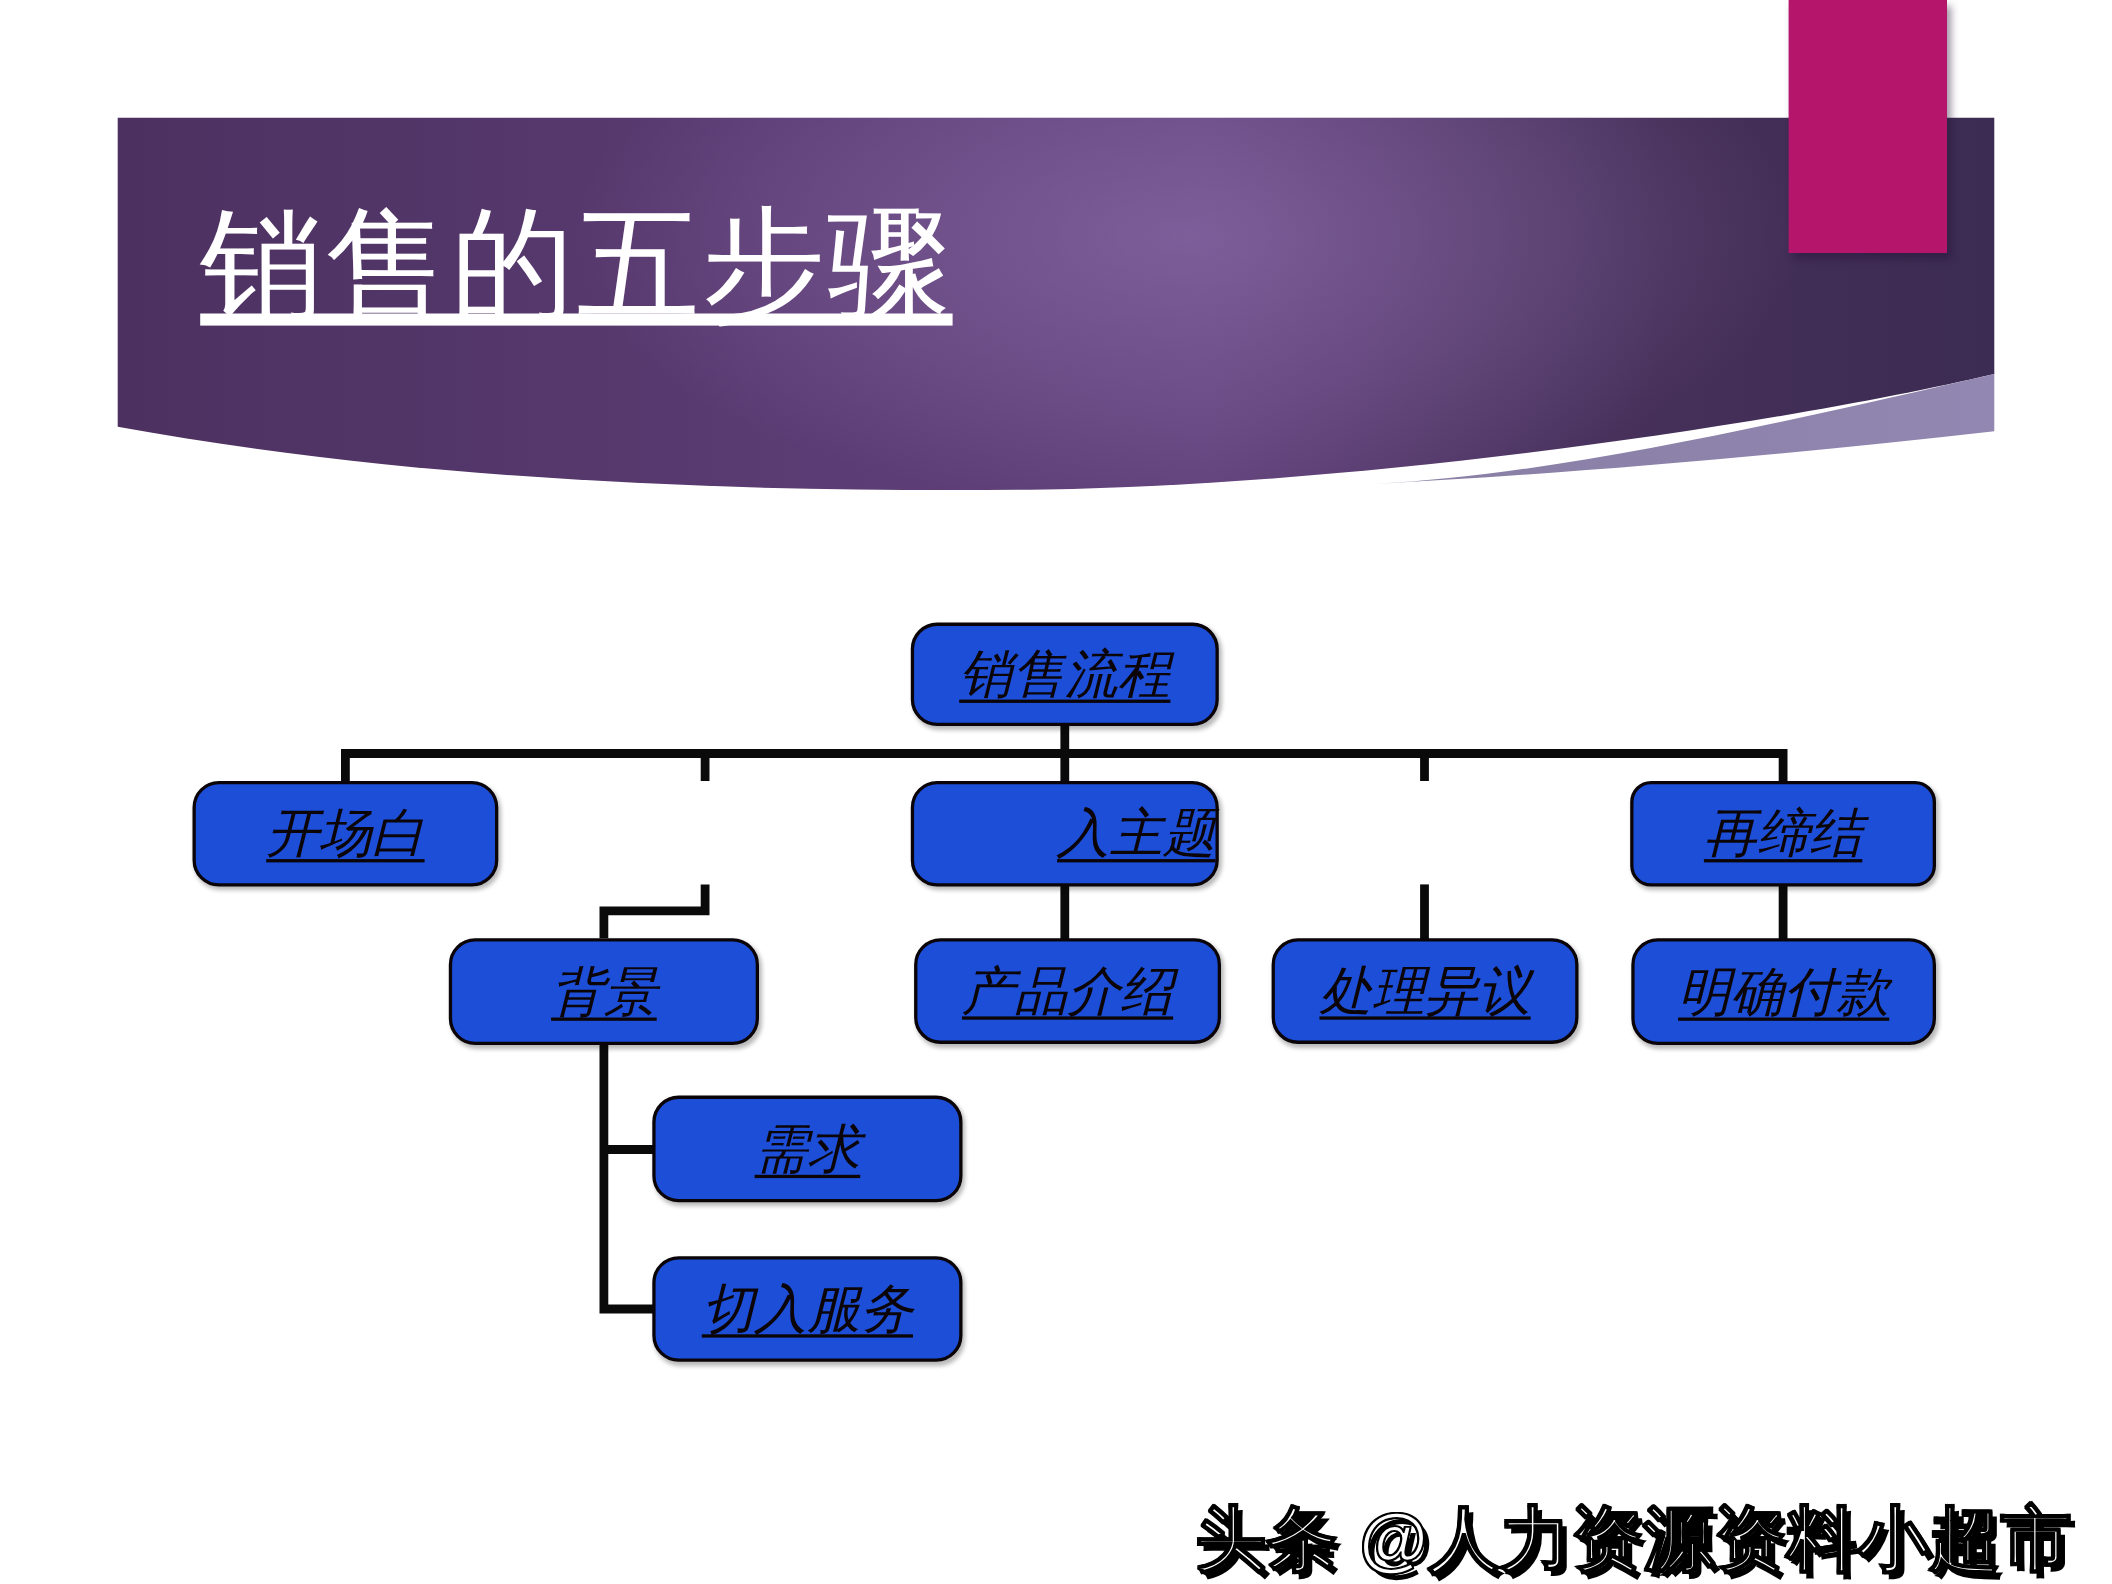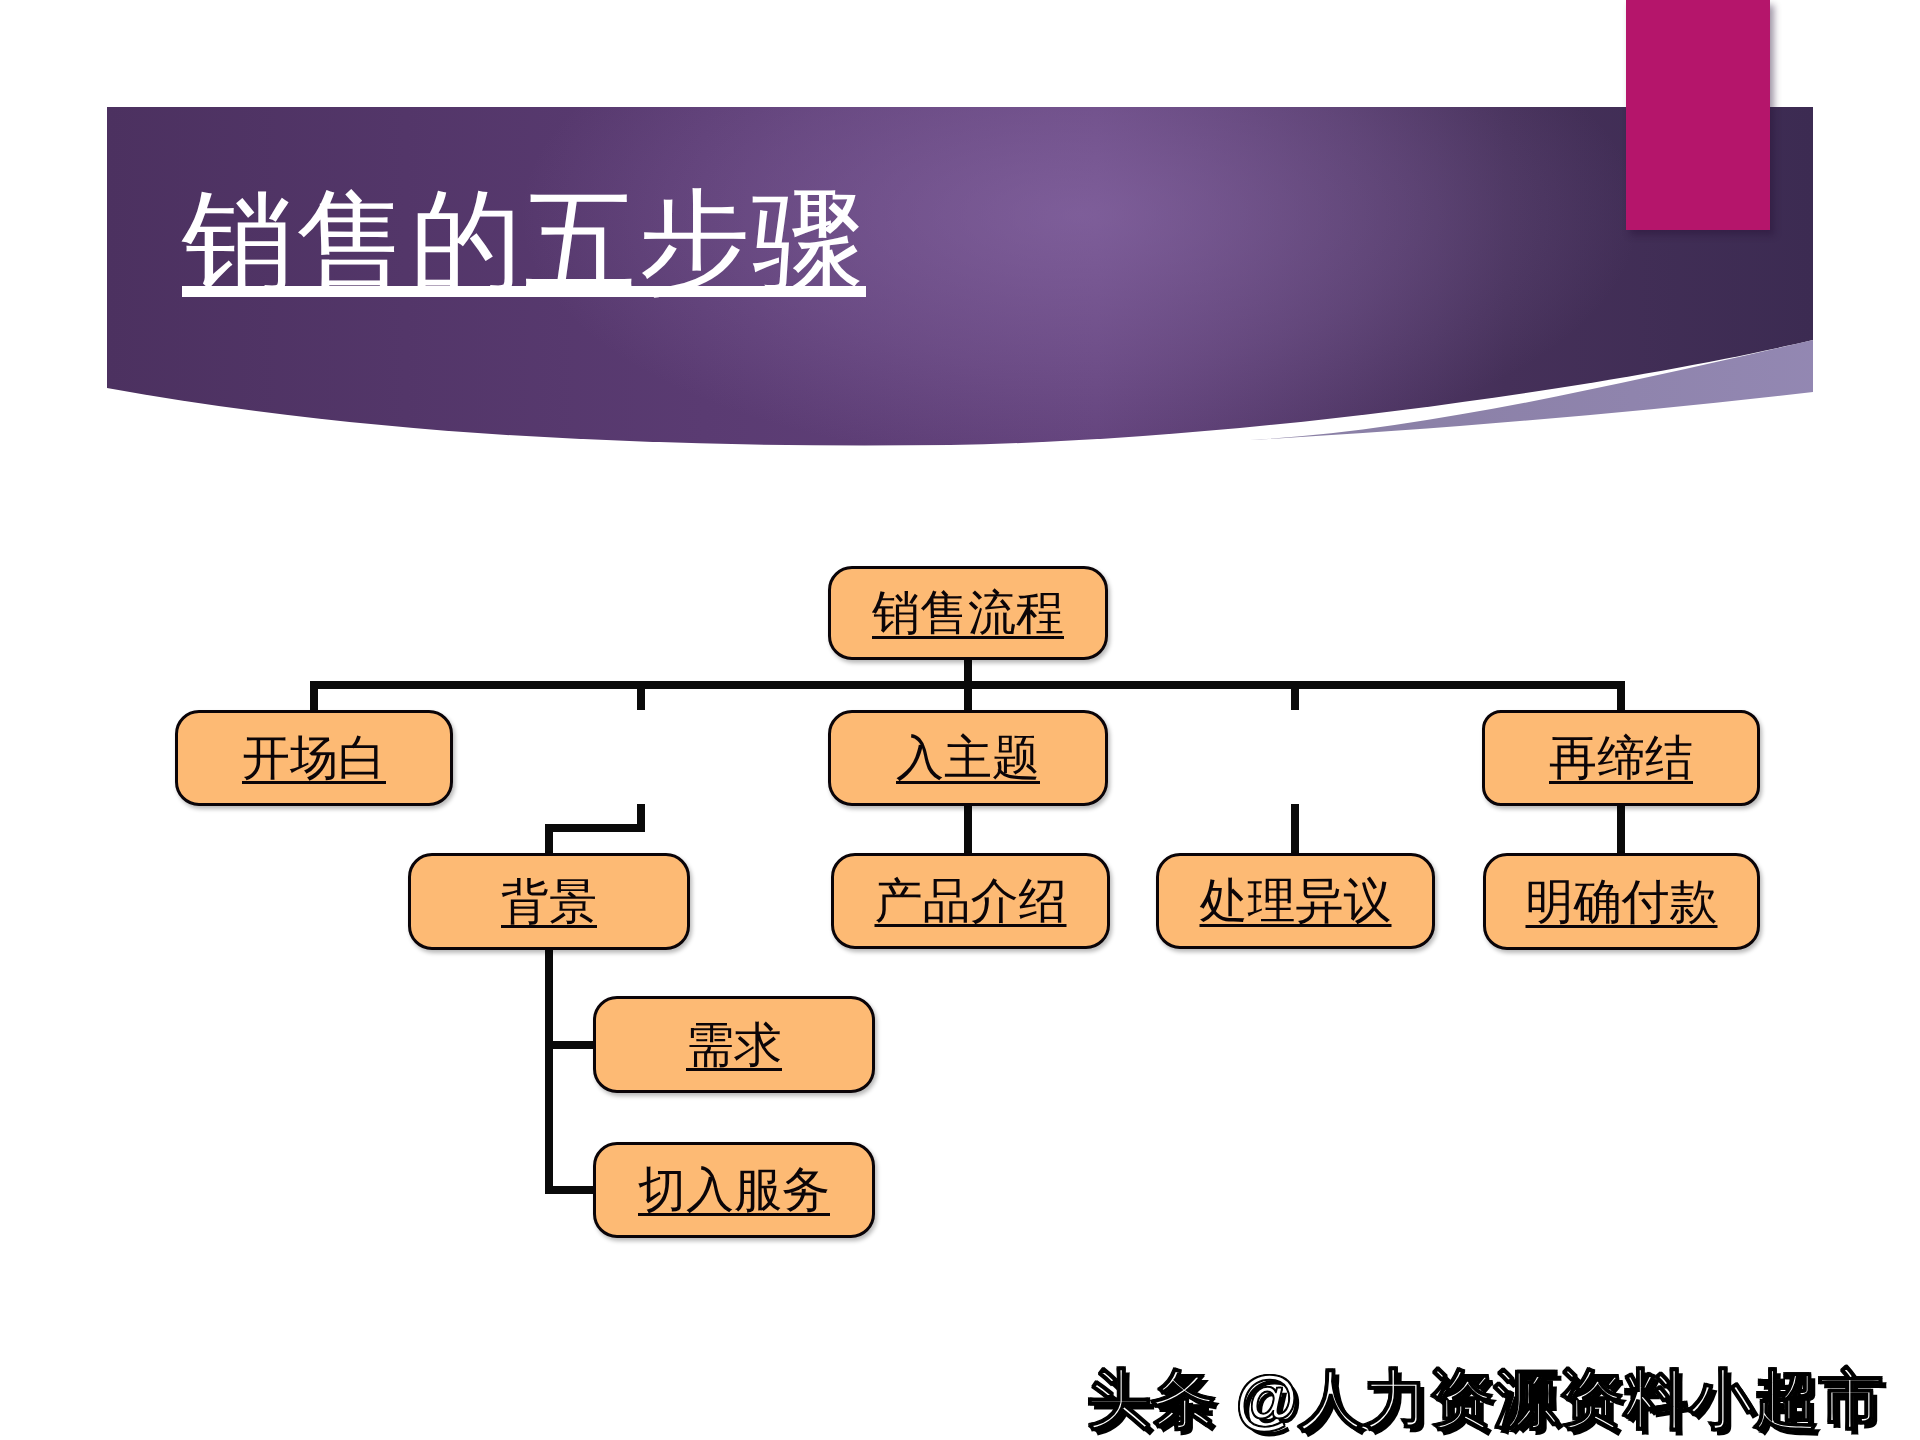--- a/index.html
+++ b/index.html
@@ -24,39 +24,40 @@
     color:#ffffff; white-space:nowrap;
     font-family:"Liberation Serif","DejaVu Serif",serif;
     text-decoration:underline;
   }
 
   
   .connector-svg { position:absolute; left:0; top:0; pointer-events:none; }
 
   .node {
     position:absolute; box-sizing:border-box;
-    background:#fdba74;
+    background:#1d4ed8;
     border:3px solid #0a0408;
     border-radius:24px;
     display:flex; align-items:center; justify-content:center;
     box-shadow:2px 3px 4px rgba(0,0,0,0.28);
+    font-style:italic;
   }
   .node span {
     font-family:"Liberation Serif","DejaVu Serif",serif;
     font-size:48px; color:#0b0508; white-space:nowrap;
     text-decoration:underline;
     text-decoration-thickness:3px;
     text-underline-offset:7px;
   }
 
   
   .n-root            { left:828px;  top:566px; width:280px; height:94px; }
   .n-opening         { left:175px;  top:710px; width:278px; height:96px; }
   .n-small-talk      { left:503px;  top:710px; width:277px; height:96px; }
-  .n-enter-topic     { left:828px;  top:710px; width:280px; height:96px; }
+  .n-enter-topic     { left:828px;  top:710px; width:280px; height:96px;justify-content:flex-end; }
   .n-trial-close     { left:1156px; top:710px; width:279px; height:96px; }
   .n-re-close        { left:1482px; top:710px; width:278px; height:96px;border-radius:19px; }
   .n-background      { left:408px;  top:853px; width:282px; height:97px; }
   .n-product-intro   { left:831px;  top:853px; width:279px; height:96px;align-items:center; }
   .n-objections      { left:1156px; top:853px; width:279px; height:96px; }
   .n-payment         { left:1483px; top:853px; width:277px; height:97px; }
   .n-needs           { left:593px;  top:996px; width:282px; height:97px; }
   .n-cut-in-service  { left:593px;  top:1142px; width:282px; height:96px; }
 
   

